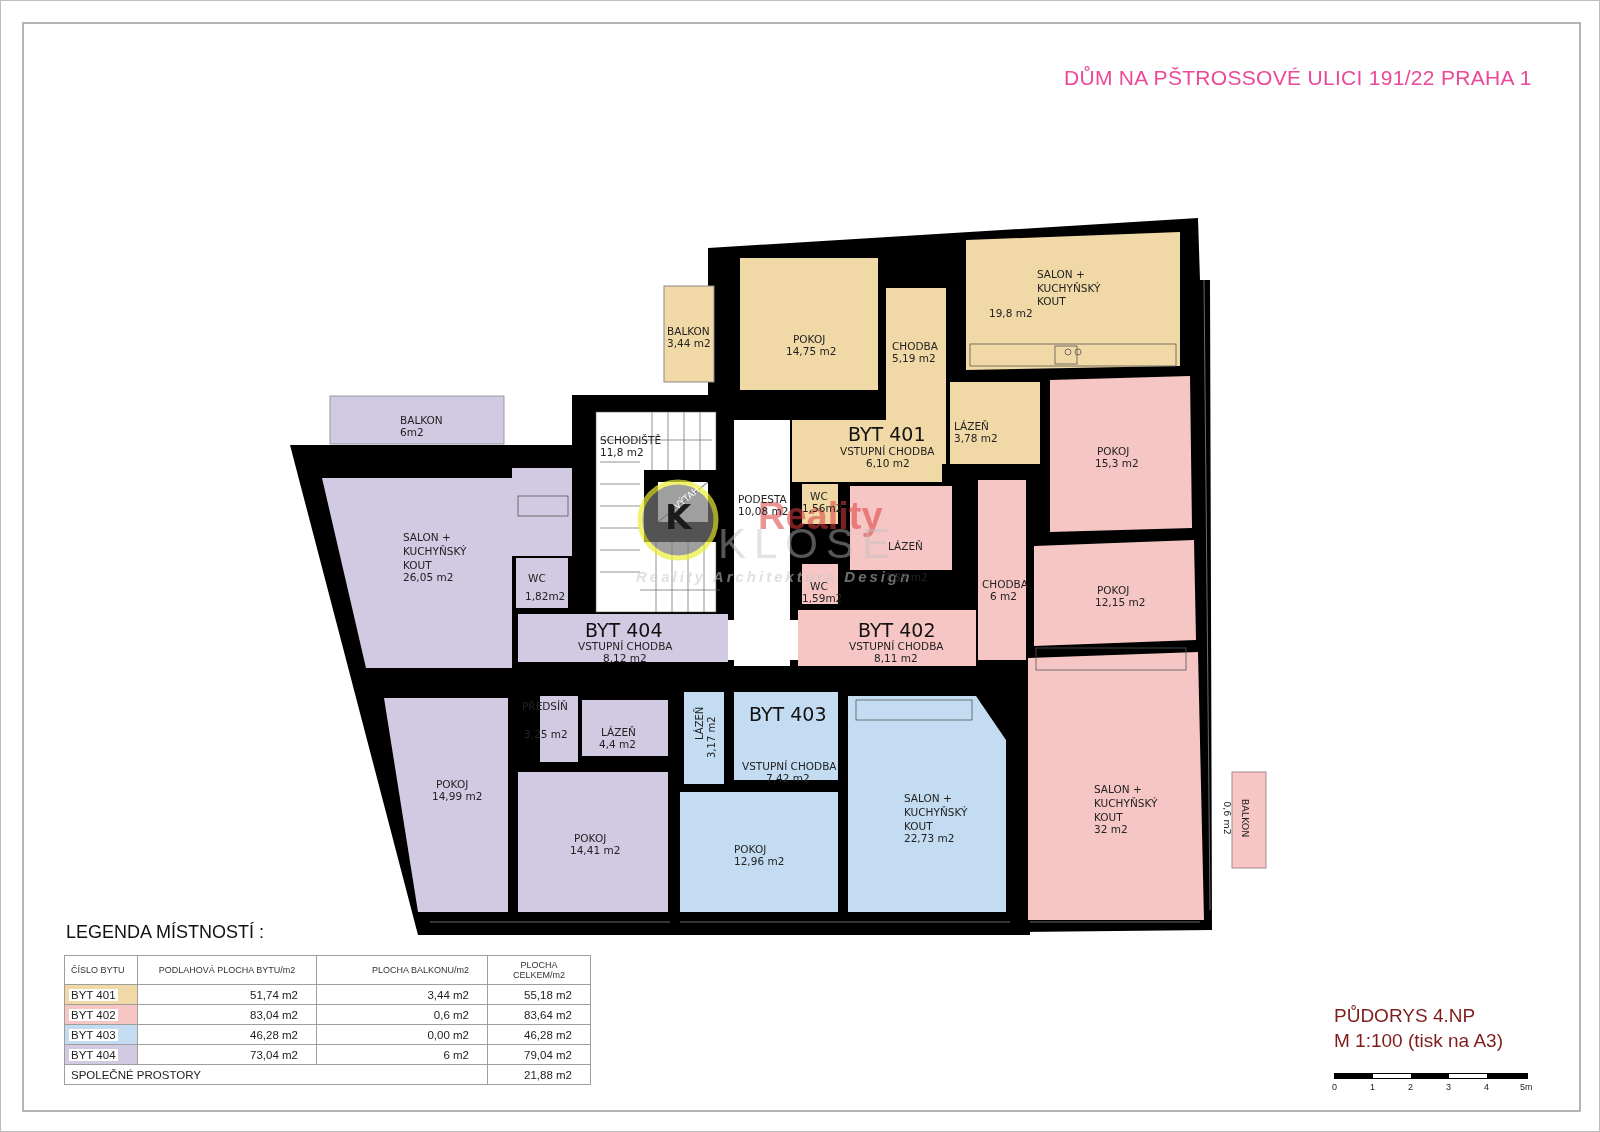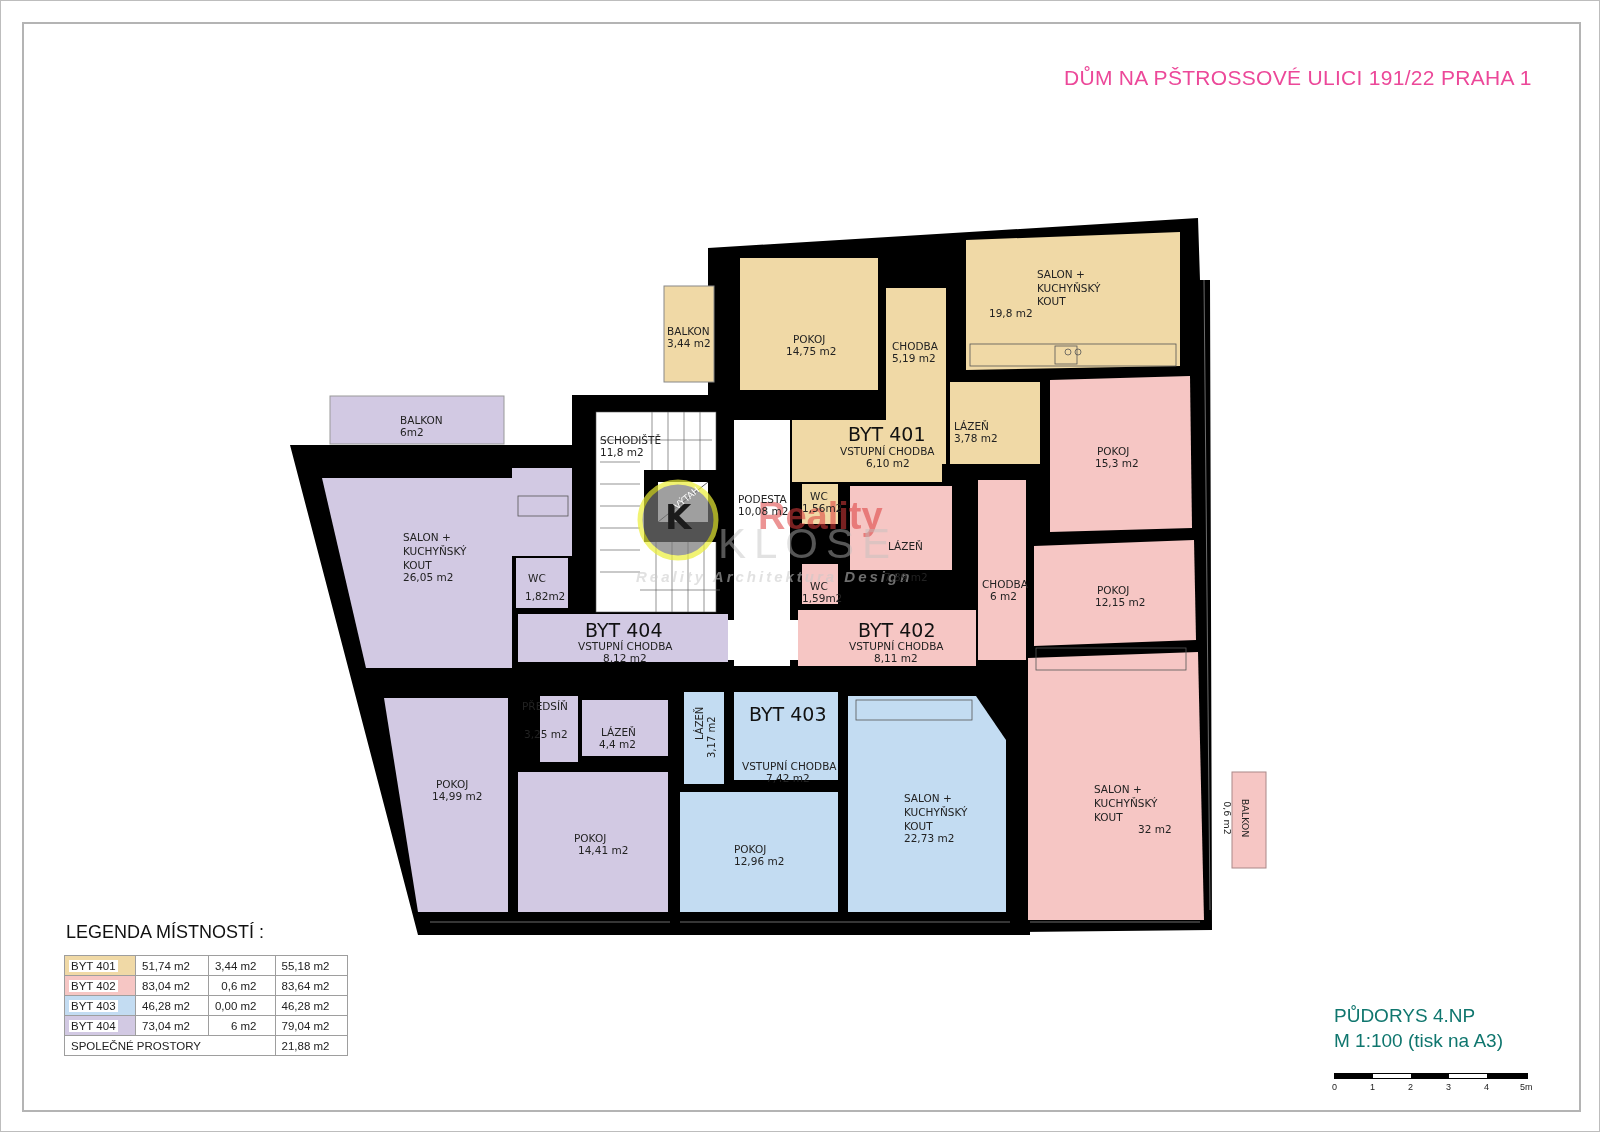--- a/index.html
+++ b/index.html
@@ -10,21 +10,21 @@
   svg.plan{position:absolute;left:0;top:0;}
   .lbl{position:absolute;font-size:10.5px;color:#222;line-height:12px;white-space:nowrap;font-family:"DejaVu Sans",sans-serif;}
   .big{position:absolute;font-size:19px;color:#111;line-height:20px;white-space:nowrap;font-family:"DejaVu Sans",sans-serif;}
   .legend-title{position:absolute;left:66px;top:922px;font-size:18px;color:#111;font-family:"Liberation Sans",sans-serif;}
   table.legend{position:absolute;left:64px;top:955px;border-collapse:collapse;font-family:"Liberation Sans",sans-serif;font-size:11.5px;color:#222;}
   table.legend td{border:1px solid #9e9e9e;height:19px;padding:0 6px;}
   table.legend tr.hdr td{height:28px;font-size:9px;color:#333;}
   table.legend td.num{text-align:right;padding-right:18px;}
   table.legend td.sw{width:62px;padding:0 4px;}
   table.legend td.sw span{background:#fff;padding:0 2px;}
-  .pudorys{position:absolute;left:1334px;top:1003px;font-size:19px;line-height:25px;color:#0f766e;font-family:"Liberation Sans",sans-serif;}
+  .pudorys{position:absolute;left:1334px;top:1003px;font-size:19px;line-height:25px;color:#7f1d1d;font-family:"Liberation Sans",sans-serif;}
   .scale{position:absolute;left:1334px;top:1073px;width:192px;height:4px;border:1px solid #000;}
   .scale .seg{position:absolute;top:0;height:4px;background:#000;}
   .tick{position:absolute;top:1082px;font-size:9px;color:#222;font-family:"Liberation Sans",sans-serif;}
   .wm-text{position:absolute;font-size:38px;font-weight:bold;color:rgba(220,60,60,.55);font-family:"Liberation Sans",sans-serif;}
   .wm-text2{position:absolute;font-size:42px;color:rgba(190,190,190,.45);letter-spacing:8px;font-family:"Liberation Sans",sans-serif;}
   .wm-text3{position:absolute;font-size:15px;font-style:italic;font-weight:bold;color:rgba(200,200,200,.55);letter-spacing:3px;font-family:"Liberation Sans",sans-serif;}
 </style>
 </head>
 <body>
 
@@ -169,21 +169,21 @@
 <div class="lbl" style="left:888px;top:540px;">LÁZEŇ</div>
 <div class="lbl" style="left:884px;top:552px;margin-top:19px;">7,89 m2</div>
 <div class="lbl" style="left:810px;top:580px;">WC</div>
 <div class="lbl" style="left:802px;top:592px;">1,59m2</div>
 <div class="big" style="left:858px;top:620px;">BYT 402</div>
 <div class="lbl" style="left:849px;top:640px;">VSTUPNÍ CHODBA</div>
 <div class="lbl" style="left:874px;top:652px;">8,11 m2</div>
 <div class="lbl" style="left:1094px;top:783px;">SALON +</div>
 <div class="lbl" style="left:1094px;top:797px;">KUCHYŇSKÝ</div>
 <div class="lbl" style="left:1094px;top:811px;">KOUT</div>
-<div class="lbl" style="left:1138px;top:823px;">32 m2</div>
+<div class="lbl" style="left:1094px;top:823px;">32 m2</div>
 <div class="lbl" style="left:1226px;top:812px;transform:rotate(90deg);font-size:9.5px;">BALKON</div>
 <div class="lbl" style="left:1210px;top:812px;transform:rotate(90deg);font-size:9.5px;">0,6 m2</div>
 
 <div class="big" style="left:749px;top:704px;">BYT 403</div>
 <div class="lbl" style="left:694px;top:740px;transform:rotate(-90deg);transform-origin:left top;font-size:10px;">LÁZEŇ</div>
 <div class="lbl" style="left:706px;top:758px;transform:rotate(-90deg);transform-origin:left top;font-size:10px;">3,17 m2</div>
 <div class="lbl" style="left:742px;top:760px;">VSTUPNÍ CHODBA</div>
 <div class="lbl" style="left:766px;top:772px;">7,42 m2</div>
 <div class="lbl" style="left:734px;top:843px;">POKOJ</div>
 <div class="lbl" style="left:734px;top:855px;">12,96 m2</div>
@@ -203,31 +203,37 @@
 <div class="big" style="left:585px;top:620px;">BYT 404</div>
 <div class="lbl" style="left:578px;top:640px;">VSTUPNÍ CHODBA</div>
 <div class="lbl" style="left:603px;top:652px;">8,12 m2</div>
 <div class="lbl" style="left:522px;top:700px;">PŘEDSÍŇ</div>
 <div class="lbl" style="left:524px;top:728px;">3,25 m2</div>
 <div class="lbl" style="left:601px;top:726px;">LÁZEŇ</div>
 <div class="lbl" style="left:599px;top:738px;">4,4 m2</div>
 <div class="lbl" style="left:436px;top:778px;">POKOJ</div>
 <div class="lbl" style="left:432px;top:790px;">14,99 m2</div>
 <div class="lbl" style="left:574px;top:832px;">POKOJ</div>
-<div class="lbl" style="left:570px;top:844px;margin-left:8px;">14,41 m2</div>
+<div class="lbl" style="left:570px;top:844px;">14,41 m2</div>
 
 <div class="lbl" style="left:600px;top:434px;">SCHODIŠTĚ</div>
 <div class="lbl" style="left:600px;top:446px;">11,8 m2</div>
 <div class="lbl" style="left:738px;top:493px;">PODESTA</div>
 <div class="lbl" style="left:738px;top:505px;">10,08 m2</div>
 <div class="lbl" style="left:672px;top:492px;transform:rotate(-40deg);font-size:9px;color:#fff;">VÝTAH</div>
 
 <div class="legend-title">LEGENDA MÍSTNOSTÍ :</div>
 <table class="legend">
   <tbody>
+      <tr class="hdr">
+    <td style="width:60px;">ČÍSLO BYTU</td>
+    <td style="width:166px;text-align:center;">PODLAHOVÁ PLOCHA BYTU/m2</td>
+    <td style="width:146px;text-align:right;padding-right:18px;">PLOCHA BALKONU/m2</td>
+    <td style="width:90px;text-align:center;">PLOCHA CELKEM/m2</td>
+  </tr>
   <tr>
     <td class="sw" style="background:#f0d9a6;"><span>BYT 401</span></td>
     <td class="num">51,74 m2</td>
     <td class="num">3,44 m2</td>
     <td class="num">55,18 m2</td>
   </tr>
   <tr>
     <td class="sw" style="background:#f6c6c4;"><span>BYT 402</span></td>
     <td class="num">83,04 m2</td>
     <td class="num">0,6 m2</td>

